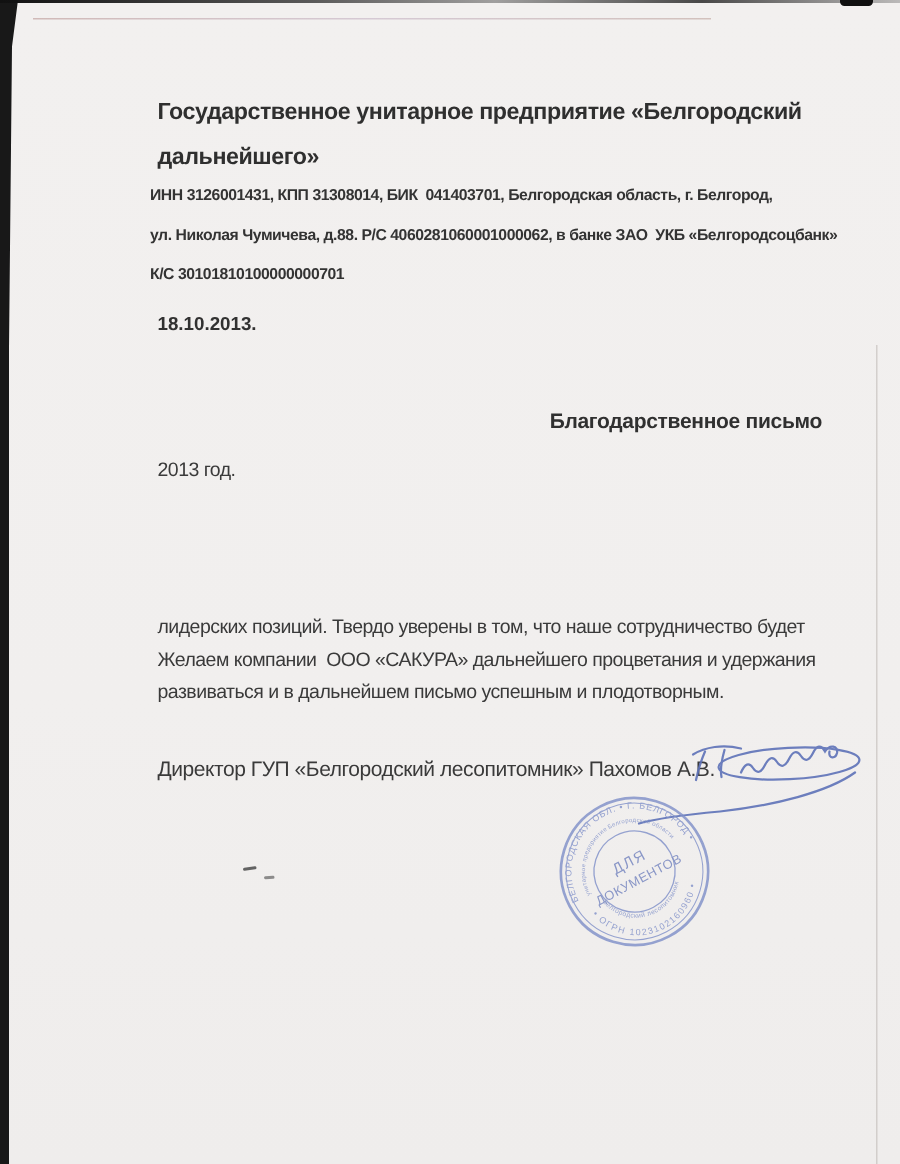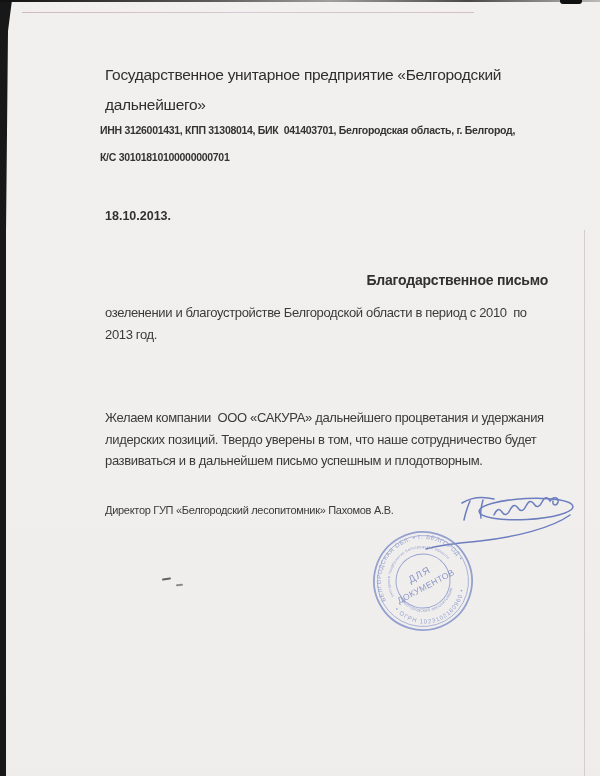--- a/index.html
+++ b/index.html
@@ -46,21 +46,21 @@
   }
   .ink-mark {
     position: absolute; height: 2px; background: #4a4a4a; border-radius: 1px;
   }
   .ink-mark.m1 { left: 162px; top: 578px; width: 9px; transform: rotate(-8deg); opacity: .85; }
   .ink-mark.m2 { left: 176px; top: 584px; width: 7px; transform: rotate(-4deg); opacity: .6; }
 
   
   .org-name {
     position: absolute; left: 105px; top: 60px; width: 440px;
-    font-size: 15.5px; font-weight: 400; color: #2f2f2f;
+    font-size: 15.5px; font-weight: 700; color: #2f2f2f;
     line-height: 30px; letter-spacing: -0.3px;
   }
   .org-info {
     position: absolute; left: 100px; top: 117px; width: 480px;
     font-size: 10.5px; font-weight: 700; color: #333;
     line-height: 26.5px; letter-spacing: -0.3px;
   }
   .letter-date {
     position: absolute; left: 105px; top: 209px;
     font-size: 12.5px; font-weight: 700; color: #313131;
@@ -73,21 +73,21 @@
   }
   .para {
     position: absolute; left: 105px; width: 445px;
     font-size: 13px; font-weight: 400; color: #3a3a3a;
     line-height: 21.7px; letter-spacing: -0.35px;
   }
   .para1 { top: 302px; }
   .para2 { top: 407px; }
   .sig-caption {
     position: absolute; left: 105px; top: 504px;
-    font-size: 11px; font-weight: 400; color: #3a3a3a;
+    font-size: 14px; font-weight: 400; color: #3a3a3a;
     letter-spacing: -0.3px;
   }
 
   
   .signature-svg {
     position: absolute; left: 420px; top: 490px;
     opacity: 0.9;
   }
   .stamp-svg {
     position: absolute; left: 353px; top: 511px;
@@ -105,33 +105,33 @@
   <div class="edge-top-right-nick"></div>
   <div class="scanner-line"></div>
   <div class="edge-right-shadow"></div>
 
   <div class="org-name">
     <div class="line">Государственное унитарное предприятие «Белгородский</div>
     <div class="line">дальнейшего»</div>
   </div>
   <div class="org-info">
     <div class="line">ИНН 3126001431, КПП 31308014, БИК  041403701, Белгородская область, г. Белгород,</div>
+    <div class="line">ул. Николая Чумичева, д.88. Р/С 4060281060001000062, в банке ЗАО  УКБ «Белгородсоцбанк»</div>
     <div class="line">К/С 30101810100000000701</div>
   </div>
 
   <div class="letter-date line">18.10.2013.</div>
   <div class="letter-title">Благодарственное письмо</div>
 
   <div class="para para1">
-    <div class="line">озеленении и благоустройстве Белгородской области в период с 2010  по</div>
     <div class="line">2013 год.</div>
   </div>
   <div class="para para2">
+    <div class="line">лидерских позиций. Твердо уверены в том, что наше сотрудничество будет</div>
     <div class="line">Желаем компании  ООО «САКУРА» дальнейшего процветания и удержания</div>
-    <div class="line">лидерских позиций. Твердо уверены в том, что наше сотрудничество будет</div>
     <div class="line">развиваться и в дальнейшем письмо успешным и плодотворным.</div>
   </div>
 
   <div class="sig-caption line">Директор ГУП «Белгородский лесопитомник» Пахомов А.В.</div>
 
   <svg class="signature-svg" width="180" height="62" viewBox="0 0 180 62">
     <g fill="none" stroke="#5e72b8" stroke-width="1.5" stroke-linecap="round">
 
       <path d="M 42 13 C 50 8, 62 6, 74 9"></path>
       <path d="M 50 11 C 47 18, 45 25, 44 30"></path>

